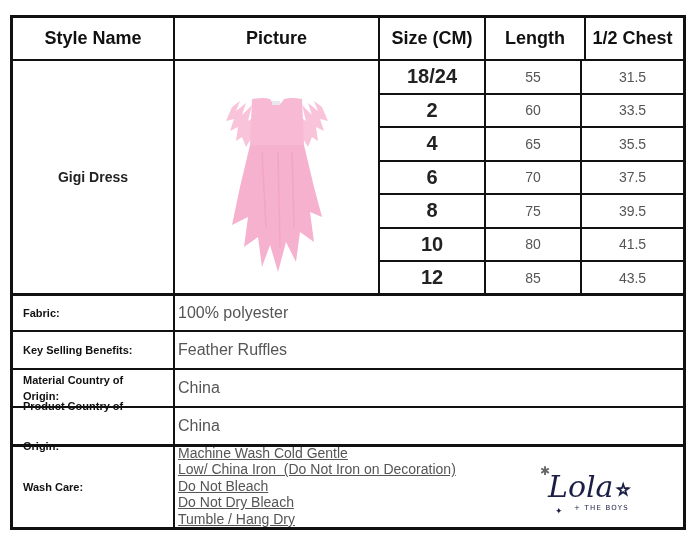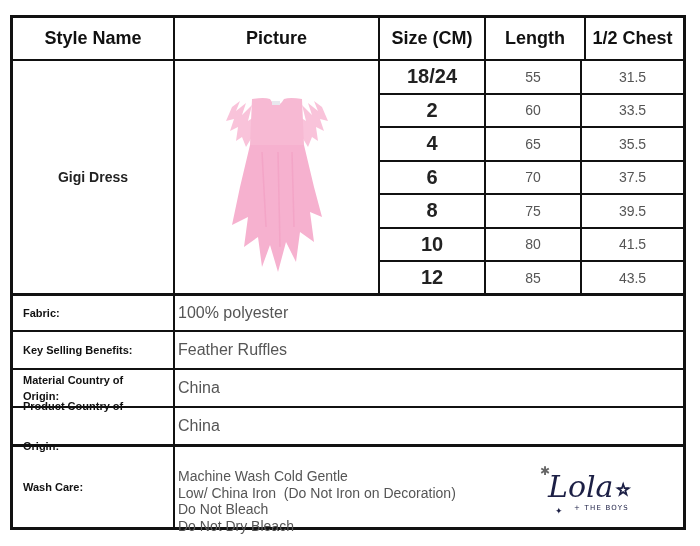--- a/index.html
+++ b/index.html
@@ -92,25 +92,26 @@
   </div>
   <div class="cell value no-right" style="left:162px;top:352px;width:508px;height:38px;">China</div>
 
   <div class="cell label thick-bottom" style="left:0;top:390px;width:162px;height:39px;flex-direction:column;align-items:flex-start;justify-content:center;gap:24px;">
     <span>Product Country of</span>
     <span>Origin:</span>
   </div>
   <div class="cell value no-right thick-bottom" style="left:162px;top:390px;width:508px;height:39px;">China</div>
 
   <div class="cell label no-bottom" style="left:0;top:429px;width:162px;height:80px;">Wash Care:</div>
-  <div class="cell wash-lines no-right no-bottom" style="left:162px;top:442px;width:508px;height:82px;">
+  <div class="cell wash-lines no-right no-bottom" style="left:162px;top:427px;width:508px;height:82px;text-decoration:underline;">
     <span>Machine Wash Cold Gentle</span>
     <span style="white-space:pre;">Low/ China Iron  (Do Not Iron on Decoration)</span>
     <span>Do Not Bleach</span>
     <span>Do Not Dry Bleach</span>
+    <span>Tumble / Hang Dry</span>
   </div>
 </div>
 
 <div class="logo">
   <svg width="110" height="60" viewBox="0 0 110 60">
     <text x="4" y="14" font-size="12" fill="#666" font-family="DejaVu Sans, sans-serif">✱</text>
     <text x="12" y="36" font-size="30" fill="#1c1f45" font-style="italic" font-family="DejaVu Serif, serif">Lola</text>
     <text x="80" y="34" font-size="16" fill="none" stroke="#1c1f45" stroke-width="1.2" font-family="DejaVu Sans, sans-serif">☆</text>
     <text x="80" y="33" font-size="16" fill="#1c1f45" font-family="DejaVu Sans, sans-serif">☆</text>
     <text x="19" y="53" font-size="9" fill="#1c1f45" font-family="DejaVu Sans, sans-serif">✦</text>

